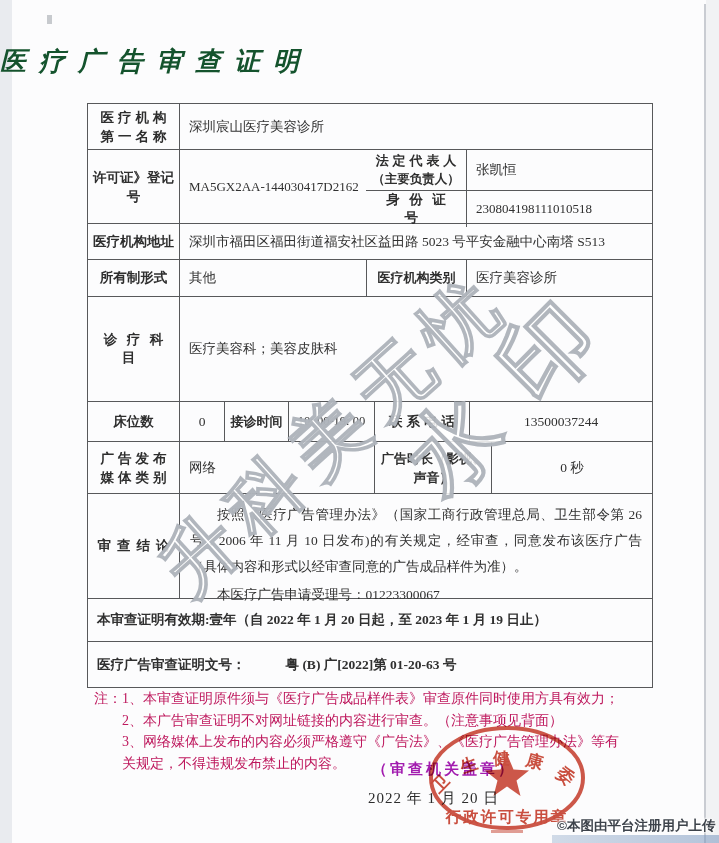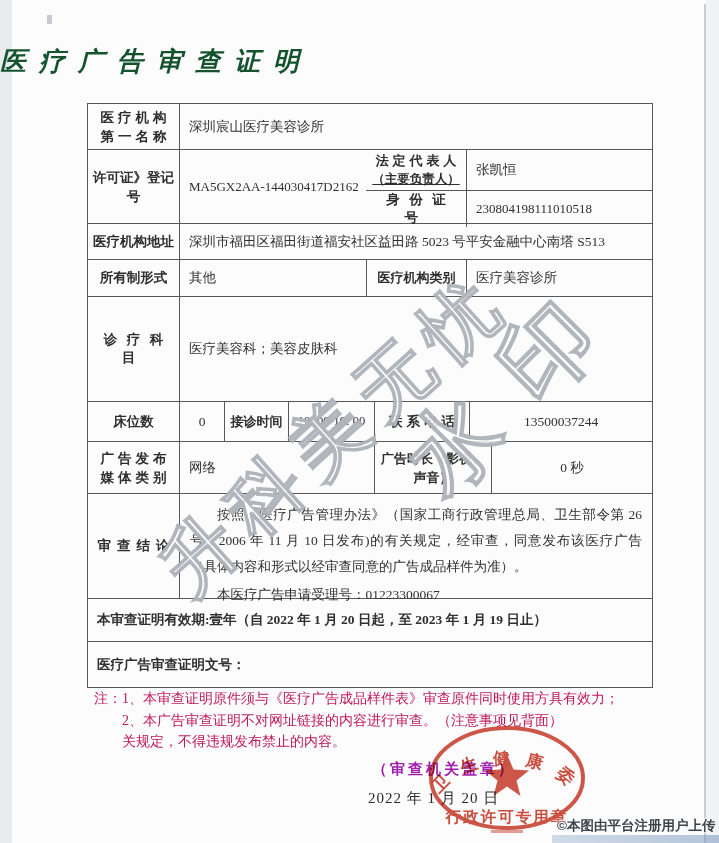--- a/index.html
+++ b/index.html
@@ -85,21 +85,21 @@
 
     <div class="row" style="height:74px;">
       <div class="cell lab w-label two-line" style="font-weight:bold;">
         <span>许可证》登记号</span>
       </div>
       <div class="cell val" style="flex:0 0 187px; font-size:13px;">MA5GX2AA-144030417D2162</div>
       <div class="sub">
         <div class="subrow" style="flex:0 0 40px;">
           <div class="cell lab two-line" style="flex:0 0 100px; border-left:none; font-size:13px;">
             <span class="ls3">法定代表人</span>
-            <span style="font-size:12.5px;text-decoration:underline;">（主要负责人）</span>
+            <span style="font-size:12.5px;">（主要负责人）</span>
           </div>
           <div class="cell val" style="flex:1;">张凯恒</div>
         </div>
         <div class="subrow">
           <div class="cell lab ls2" style="flex:0 0 100px; border-left:none;">身份证号</div>
           <div class="cell val" style="flex:1; font-size:13px;">230804198111010518</div>
         </div>
       </div>
     </div>
 
@@ -150,27 +150,29 @@
       </div>
     </div>
 
     <div class="row" style="height:43px;">
       <div class="cell val" style="flex:1; font-weight:bold;">本审查证明有效期:壹年（自 2022 年 1 月 20 日起，至 2023 年 1 月 19 日止）</div>
     </div>
 
     <div class="row" style="height:46px;">
       <div class="cell val" style="flex:1; gap:40px; font-weight:bold;">
         <span>医疗广告审查证明文号：</span>
+        <span>粤 (B) 广[2022]第 01-20-63 号</span>
       </div>
     </div>
   </div>
 
   <div class="notes">
     <div>注：1、本审查证明原件须与《医疗广告成品样件表》审查原件同时使用方具有效力；</div>
     <div class="ind">2、本广告审查证明不对网址链接的内容进行审查。（注意事项见背面）</div>
+    <div class="ind">3、网络媒体上发布的内容必须严格遵守《广告法》、《医疗广告管理办法》等有</div>
     <div class="ind2">关规定，不得违规发布禁止的内容。</div>
   </div>
 
   <div class="sig">（审查机关盖章）</div>
   <div class="sdate">2022 年 1 月 20 日</div>
 
   <div class="wm wm1">升科美无忧</div>
   <div class="wm wm2">水印</div>
 
   <svg class="stamp" viewBox="0 0 178 141">

